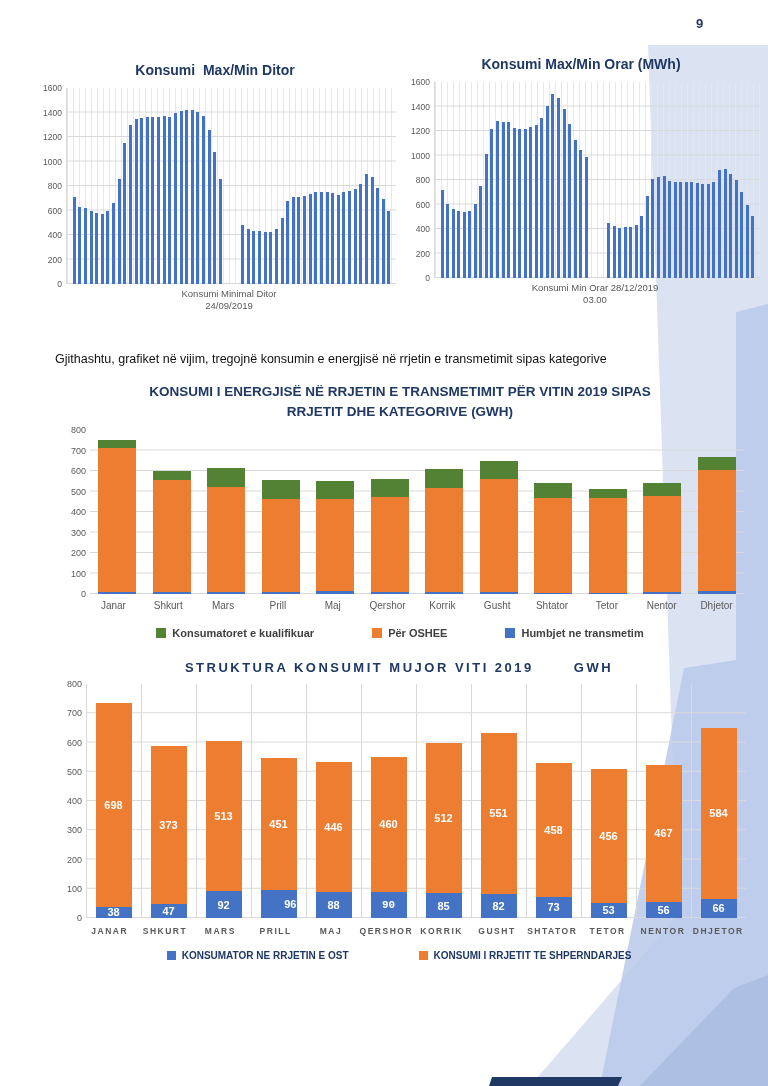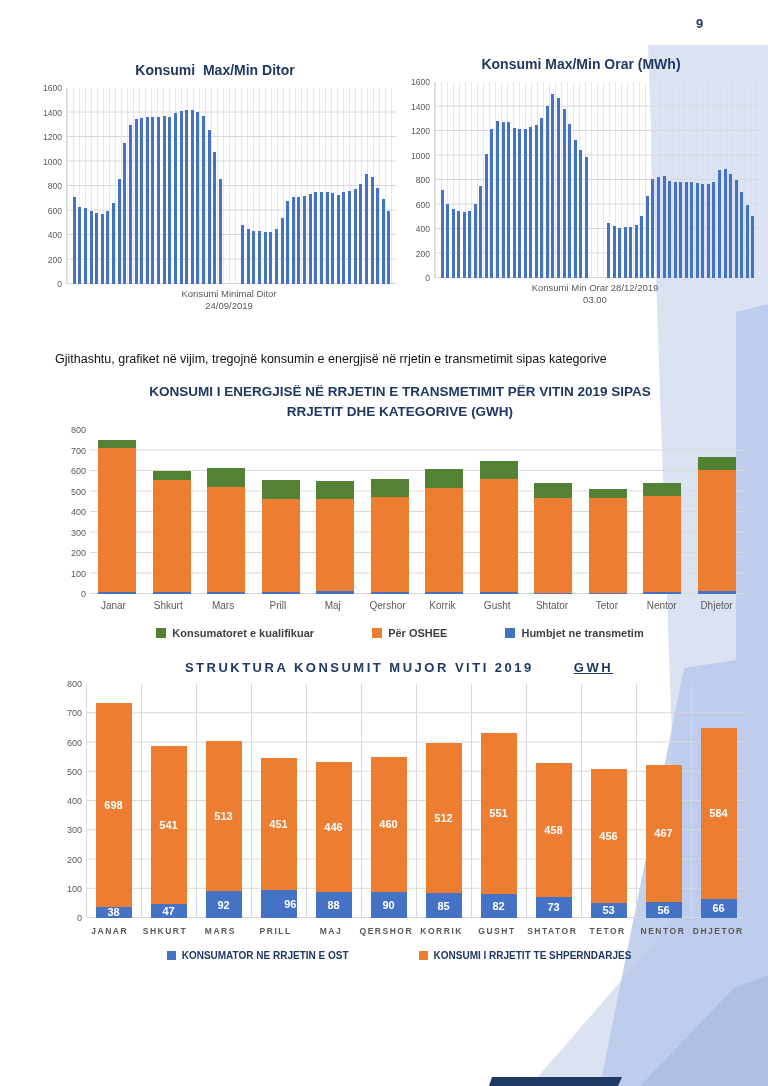--- a/index.html
+++ b/index.html
@@ -46,21 +46,21 @@
   .seg{flex:none;position:relative;display:flex;align-items:center;justify-content:center;}
   .mid .seg{width:38px;}
   .mid .xcell{font-size:10px;color:#595959;margin-top:2px;}
   .legend{display:flex;justify-content:center;align-items:center;}
   .mid .legend{gap:58px;margin-top:16px;}
   .leg-item{display:flex;align-items:center;gap:6px;}
   .leg-sq{width:10px;height:10px;flex:none;}
   .mid .leg-lab{font-size:11px;font-weight:600;color:#404040;}
   #c3{top:660px;left:52px;width:694px;}
   .bc-title{text-align:center;color:#1f3864;font-weight:bold;font-size:13px;letter-spacing:2.5px;margin-bottom:9px;}
-  .bc-title .unit{margin-left:40px;letter-spacing:2.5px;text-decoration:underline;}
+  .bc-title .unit{margin-left:40px;letter-spacing:2.5px;}
   .bot .yaxis{height:234px;width:30px;}
   .bot .plot{height:234px;
     background-image:linear-gradient(to top,#d9d9d9 1px,transparent 1px),linear-gradient(to right,#d9d9d9 1px,transparent 1px);
     background-size:100% 29.25px,calc(100%/12) 100%;background-position:0 100%,0 0;
     display:flex;align-items:flex-end;}
   .bot .seg{width:36px;}
   .seglab{color:#ffffff;font-weight:bold;font-size:11px;}
   .bot .xcell{font-size:8.5px;font-weight:bold;color:#595959;letter-spacing:1.5px;margin-top:4px;}
   .bot .legend{gap:70px;margin-top:14px;}
   .bot .leg-sq{width:9px;height:9px;}
@@ -388,21 +388,21 @@
             </div>
             <div class="seg" style="height: 87.25%; background: rgb(237, 125, 49); justify-content: center;">
               <div class="seglab">698</div>
             </div>
           </div>
           <div class="stack">
             <div class="seg" style="height: 5.875%; background: rgb(68, 114, 196);">
               <div class="seglab">47</div>
             </div>
             <div class="seg" style="height: 67.625%; background: rgb(237, 125, 49);">
-              <div class="seglab">541</div>
+              <div class="seglab">373</div>
             </div>
           </div>
           <div class="stack">
             <div class="seg" style="height: 11.5%; background: rgb(68, 114, 196);">
               <div class="seglab">92</div>
             </div>
             <div class="seg" style="height: 64.125%; background: rgb(237, 125, 49);">
               <div class="seglab">513</div>
             </div>
           </div>
@@ -416,21 +416,21 @@
           </div>
           <div class="stack">
             <div class="seg" style="height: 11%; background: rgb(68, 114, 196);">
               <div class="seglab">88</div>
             </div>
             <div class="seg" style="height: 55.75%; background: rgb(237, 125, 49);">
               <div class="seglab">446</div>
             </div>
           </div>
           <div class="stack">
-            <div class="seg" style="height: 11.25%; background: rgb(68, 114, 196);">
+            <div class="seg" style="height: 11.25%; background: rgb(68, 114, 196); font-family: Liberation Mono, monospace;">
               <div class="seglab">90</div>
             </div>
             <div class="seg" style="height: 57.5%; background: rgb(237, 125, 49);">
               <div class="seglab">460</div>
             </div>
           </div>
           <div class="stack">
             <div class="seg" style="height: 10.625%; background: rgb(68, 114, 196);">
               <div class="seglab">85</div>
             </div>

